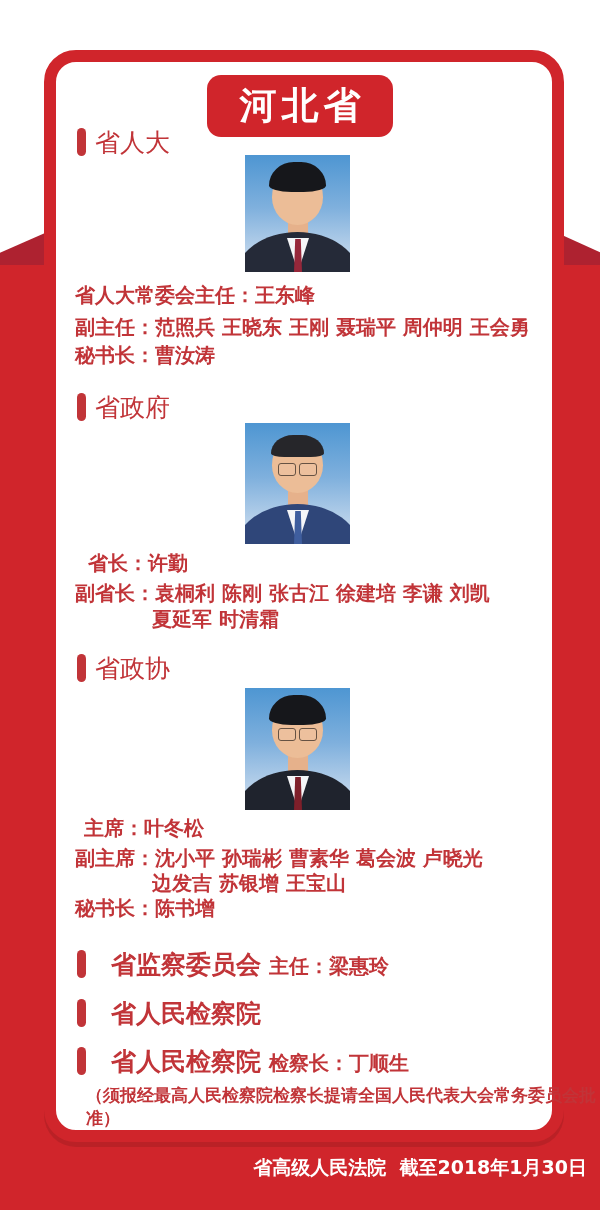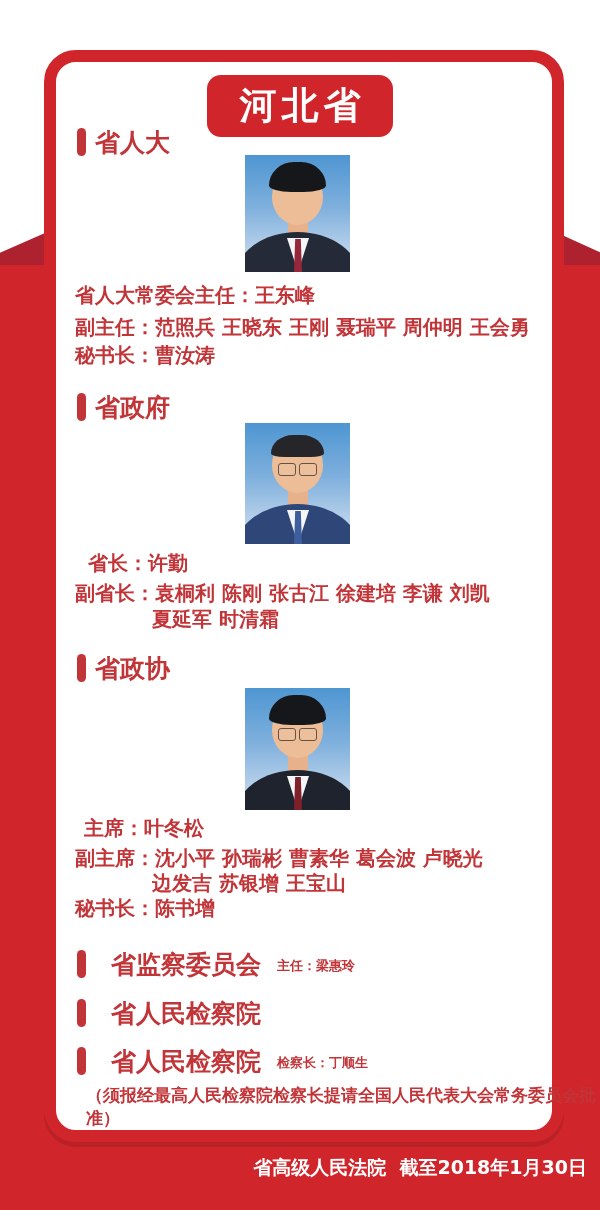--- a/index.html
+++ b/index.html
@@ -25,21 +25,21 @@
   }
   .badge {
     position:absolute; left:207px; top:27px; width:186px; height:62px;
     background:var(--red-main); border-radius:14px;
     display:flex; align-items:center; justify-content:center;
     color:#fff; font-size:37px; font-weight:bold; letter-spacing:5px; padding-left:5px;margin-top:48px;
   }
   .section-heading {
     position:absolute; left:77px; height:30px;
     display:flex; align-items:center; gap:9px;
-    color:var(--text-red); font-size:25px; font-weight:bold;
+    color:var(--text-red); font-size:25px; font-weight:normal;
   }
   .bar { width:9px; height:28px; border-radius:5px; background:var(--text-red); flex:none; }
   .line {
     position:absolute; color:var(--text-red);
     font-size:20px; font-weight:bold; white-space:pre; line-height:22px;
   }
   
   .photo {
     position:absolute; left:245px; width:105px; overflow:hidden;
     background:linear-gradient(180deg,#4e96d2 0%,#7fb0dd 45%,#d7e3f1 100%);
@@ -60,21 +60,21 @@
              border-radius:50% 50% 45% 45% / 90% 90% 25% 25%; }
   #photo2 .ph-hair { top:12px; left:26px; width:53px; height:22px; background:#26262a;
                      border-radius:50% 50% 30% 30% / 100% 100% 20% 20%; }
   .ph-glasses { position:absolute; top:40px; left:31px; width:43px; height:13px; opacity:.75; }
   .ph-glasses::before,.ph-glasses::after { content:""; position:absolute; top:0; width:16px; height:11px;
       border:1px solid #3a2f28; border-radius:3px; background:rgba(255,255,255,.08); }
   .ph-glasses::before { left:2px; } .ph-glasses::after { right:2px; }
   
   .agency { position:absolute; left:77px; height:30px; display:flex; align-items:center; }
   .agency-name { font-size:25px; font-weight:bold; color:var(--text-red); margin-left:25px; }
-  .agency-role { font-size:13px; font-weight:bold; color:var(--text-red); margin-left:16px; padding-top:4px; }
+  .agency-role { font-size:20px; font-weight:bold; color:var(--text-red); margin-left:8px; padding-top:4px; }
   .note { position:absolute; left:86px; top:1084px; font-size:17px; font-weight:bold; color:var(--text-red); }
   .footer { position:absolute; top:1155px; right:13px; color:var(--footer-white);
             font-size:19px; font-weight:bold; white-space:pre; }
 </style>
 </head>
 <body>
 
 <div class="red-bg"></div>
 <div class="fold fold-left"></div>
 <div class="fold fold-right"></div>

